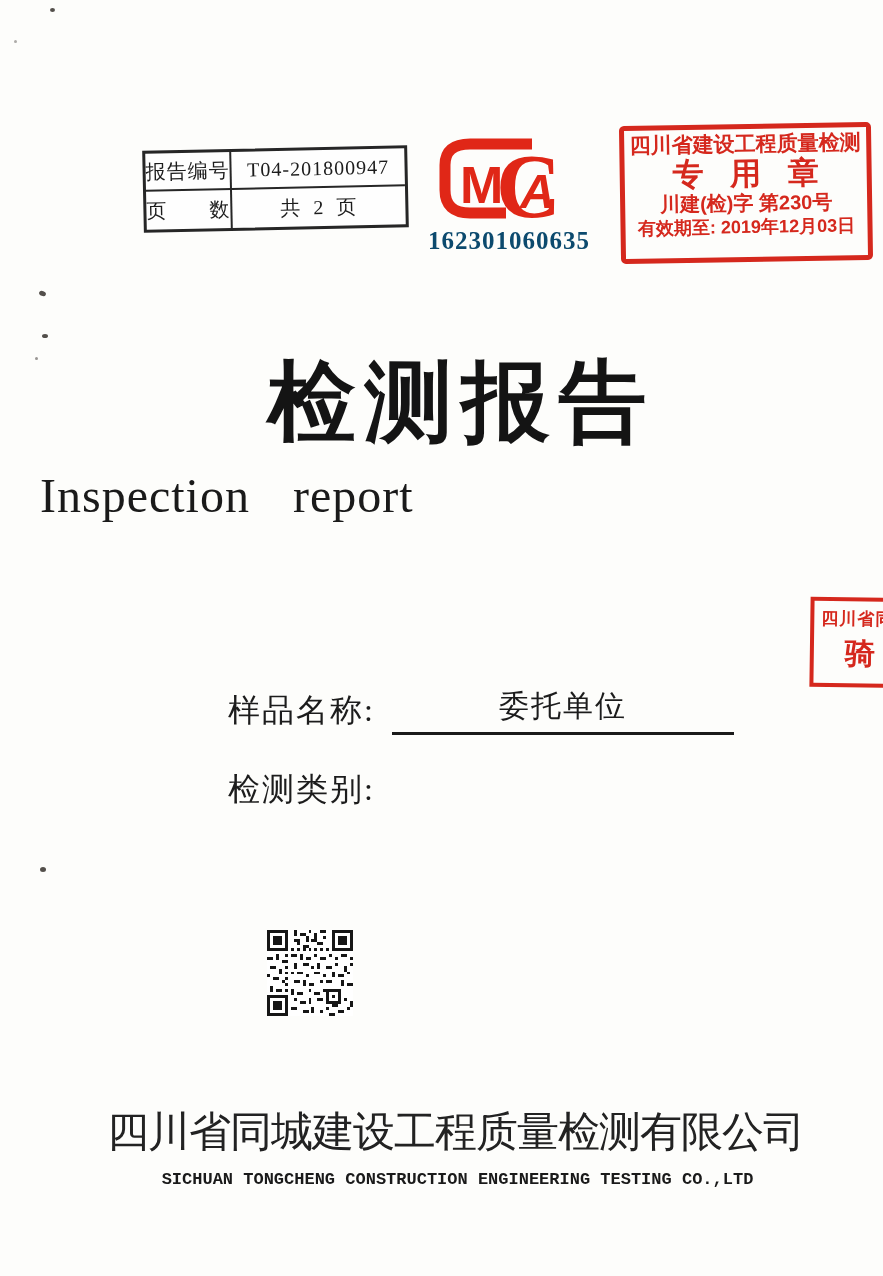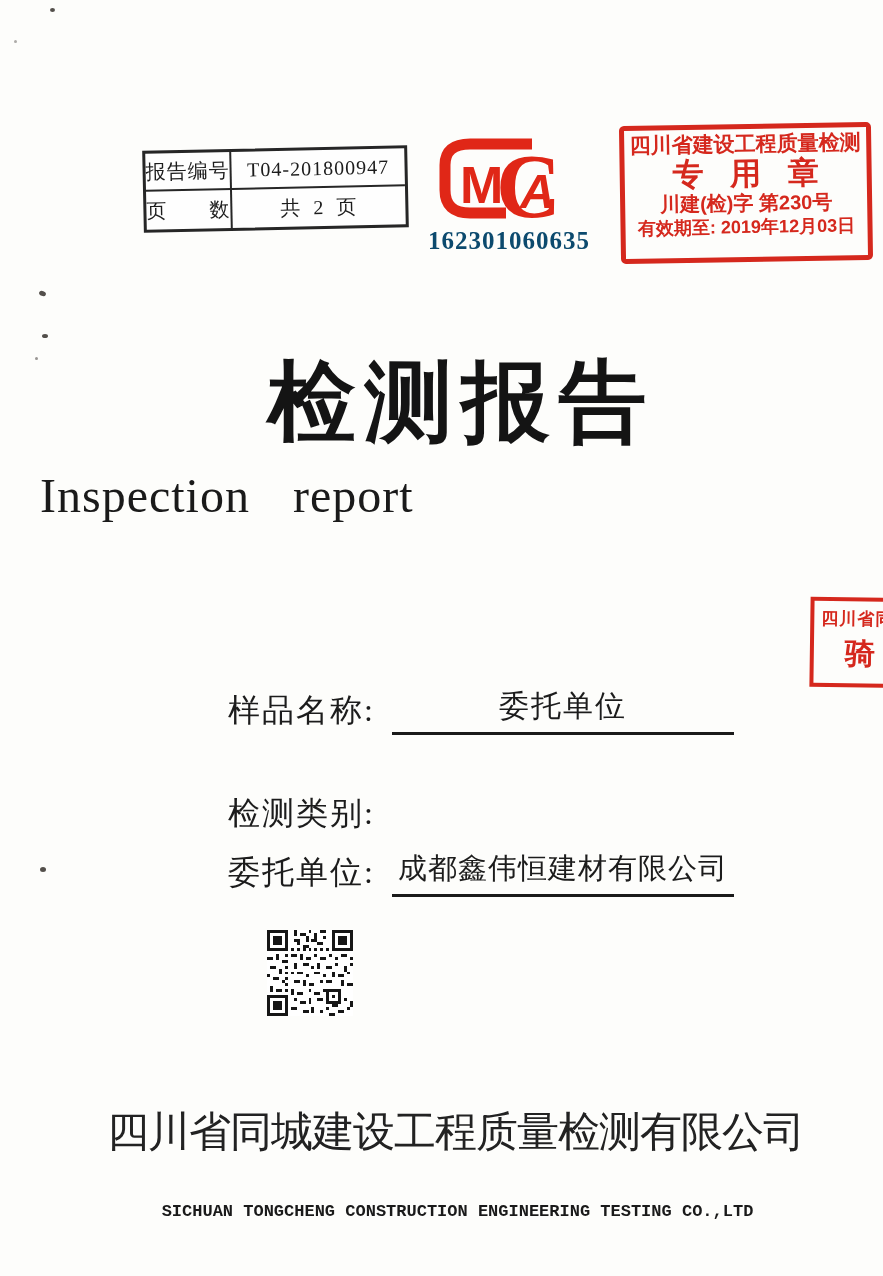--- a/index.html
+++ b/index.html
@@ -51,32 +51,32 @@
   .side-seal{
     position:absolute;left:810px;top:598px;width:170px;height:90px;box-sizing:border-box;
     border:4px solid #d5281d;transform:rotate(0.8deg);
     color:#d5281d;font-family:"Liberation Sans",sans-serif;font-weight:bold;
     padding:6px 0 0 7px;
   }
   .ss1{font-size:17px;letter-spacing:1px;white-space:nowrap;}
   .ss2{font-size:30px;letter-spacing:16px;padding-left:24px;margin-top:3px;white-space:nowrap;}
   
   .field{position:absolute;left:228px;display:flex;align-items:center;}
-  .f1{top:686px;}.f2{top:792px;}.f3{top:849px;}
+  .f1{top:686px;}.f2{top:768px;}.f3{top:849px;}
   .flabel{font-size:32px;letter-spacing:2px;width:156px;flex:none;}
   .fline{width:342px;margin-left:8px;border-bottom:3px solid #1a1a1a;
     text-align:center;font-size:30px;letter-spacing:2px;padding-bottom:5px;}
   .f3 .fline{font-size:29px;letter-spacing:1px;}
   
   .qr{position:absolute;left:267px;top:930px;width:86px;height:86px;}
   
   .footer-zh{position:absolute;left:40px;right:12px;top:1104px;text-align:center;
     font-size:42px;letter-spacing:-1px;color:#222;font-family:"Liberation Serif",serif;}
   .footer-en{position:absolute;left:40px;right:8px;top:1170px;text-align:center;
-    font-size:17px;font-weight:bold;font-family:"Liberation Mono",monospace;color:#1a1a1a;margin-top:32px;}
+    font-size:17px;font-weight:bold;font-family:"Liberation Mono",monospace;color:#1a1a1a;}
 </style>
 </head>
 <body>
 
 <div class="page">
 
   <div class="speck s1"></div>
   <div class="speck s2"></div>
   <div class="speck s3"></div>
   <div class="speck s4"></div>
@@ -115,24 +115,20 @@
     <div class="ss2">骑缝</div>
   </div>
 
   <div class="field f1">
     <span class="flabel">样品名称:</span>
     <span class="fline">委托单位</span>
   </div>
   <div class="field f2">
     <span class="flabel">检测类别:</span>
   </div>
-  <div class="field f3">
-    <span class="flabel">委托单位:</span>
-    <span class="fline">成都鑫伟恒建材有限公司</span>
-  </div>
 
   <svg class="qr" viewBox="0 0 29 29" shape-rendering="crispEdges">
     <rect x="0" y="0" width="29" height="29" fill="#ffffff"></rect>
     <g fill="#161616">
       <rect x="0" y="0" width="7" height="7"></rect>
         <rect x="22" y="0" width="7" height="7"></rect>
         <rect x="0" y="22" width="7" height="7"></rect>
     </g>
     <g fill="#ffffff">
       <rect x="1" y="1" width="5" height="5"></rect>

